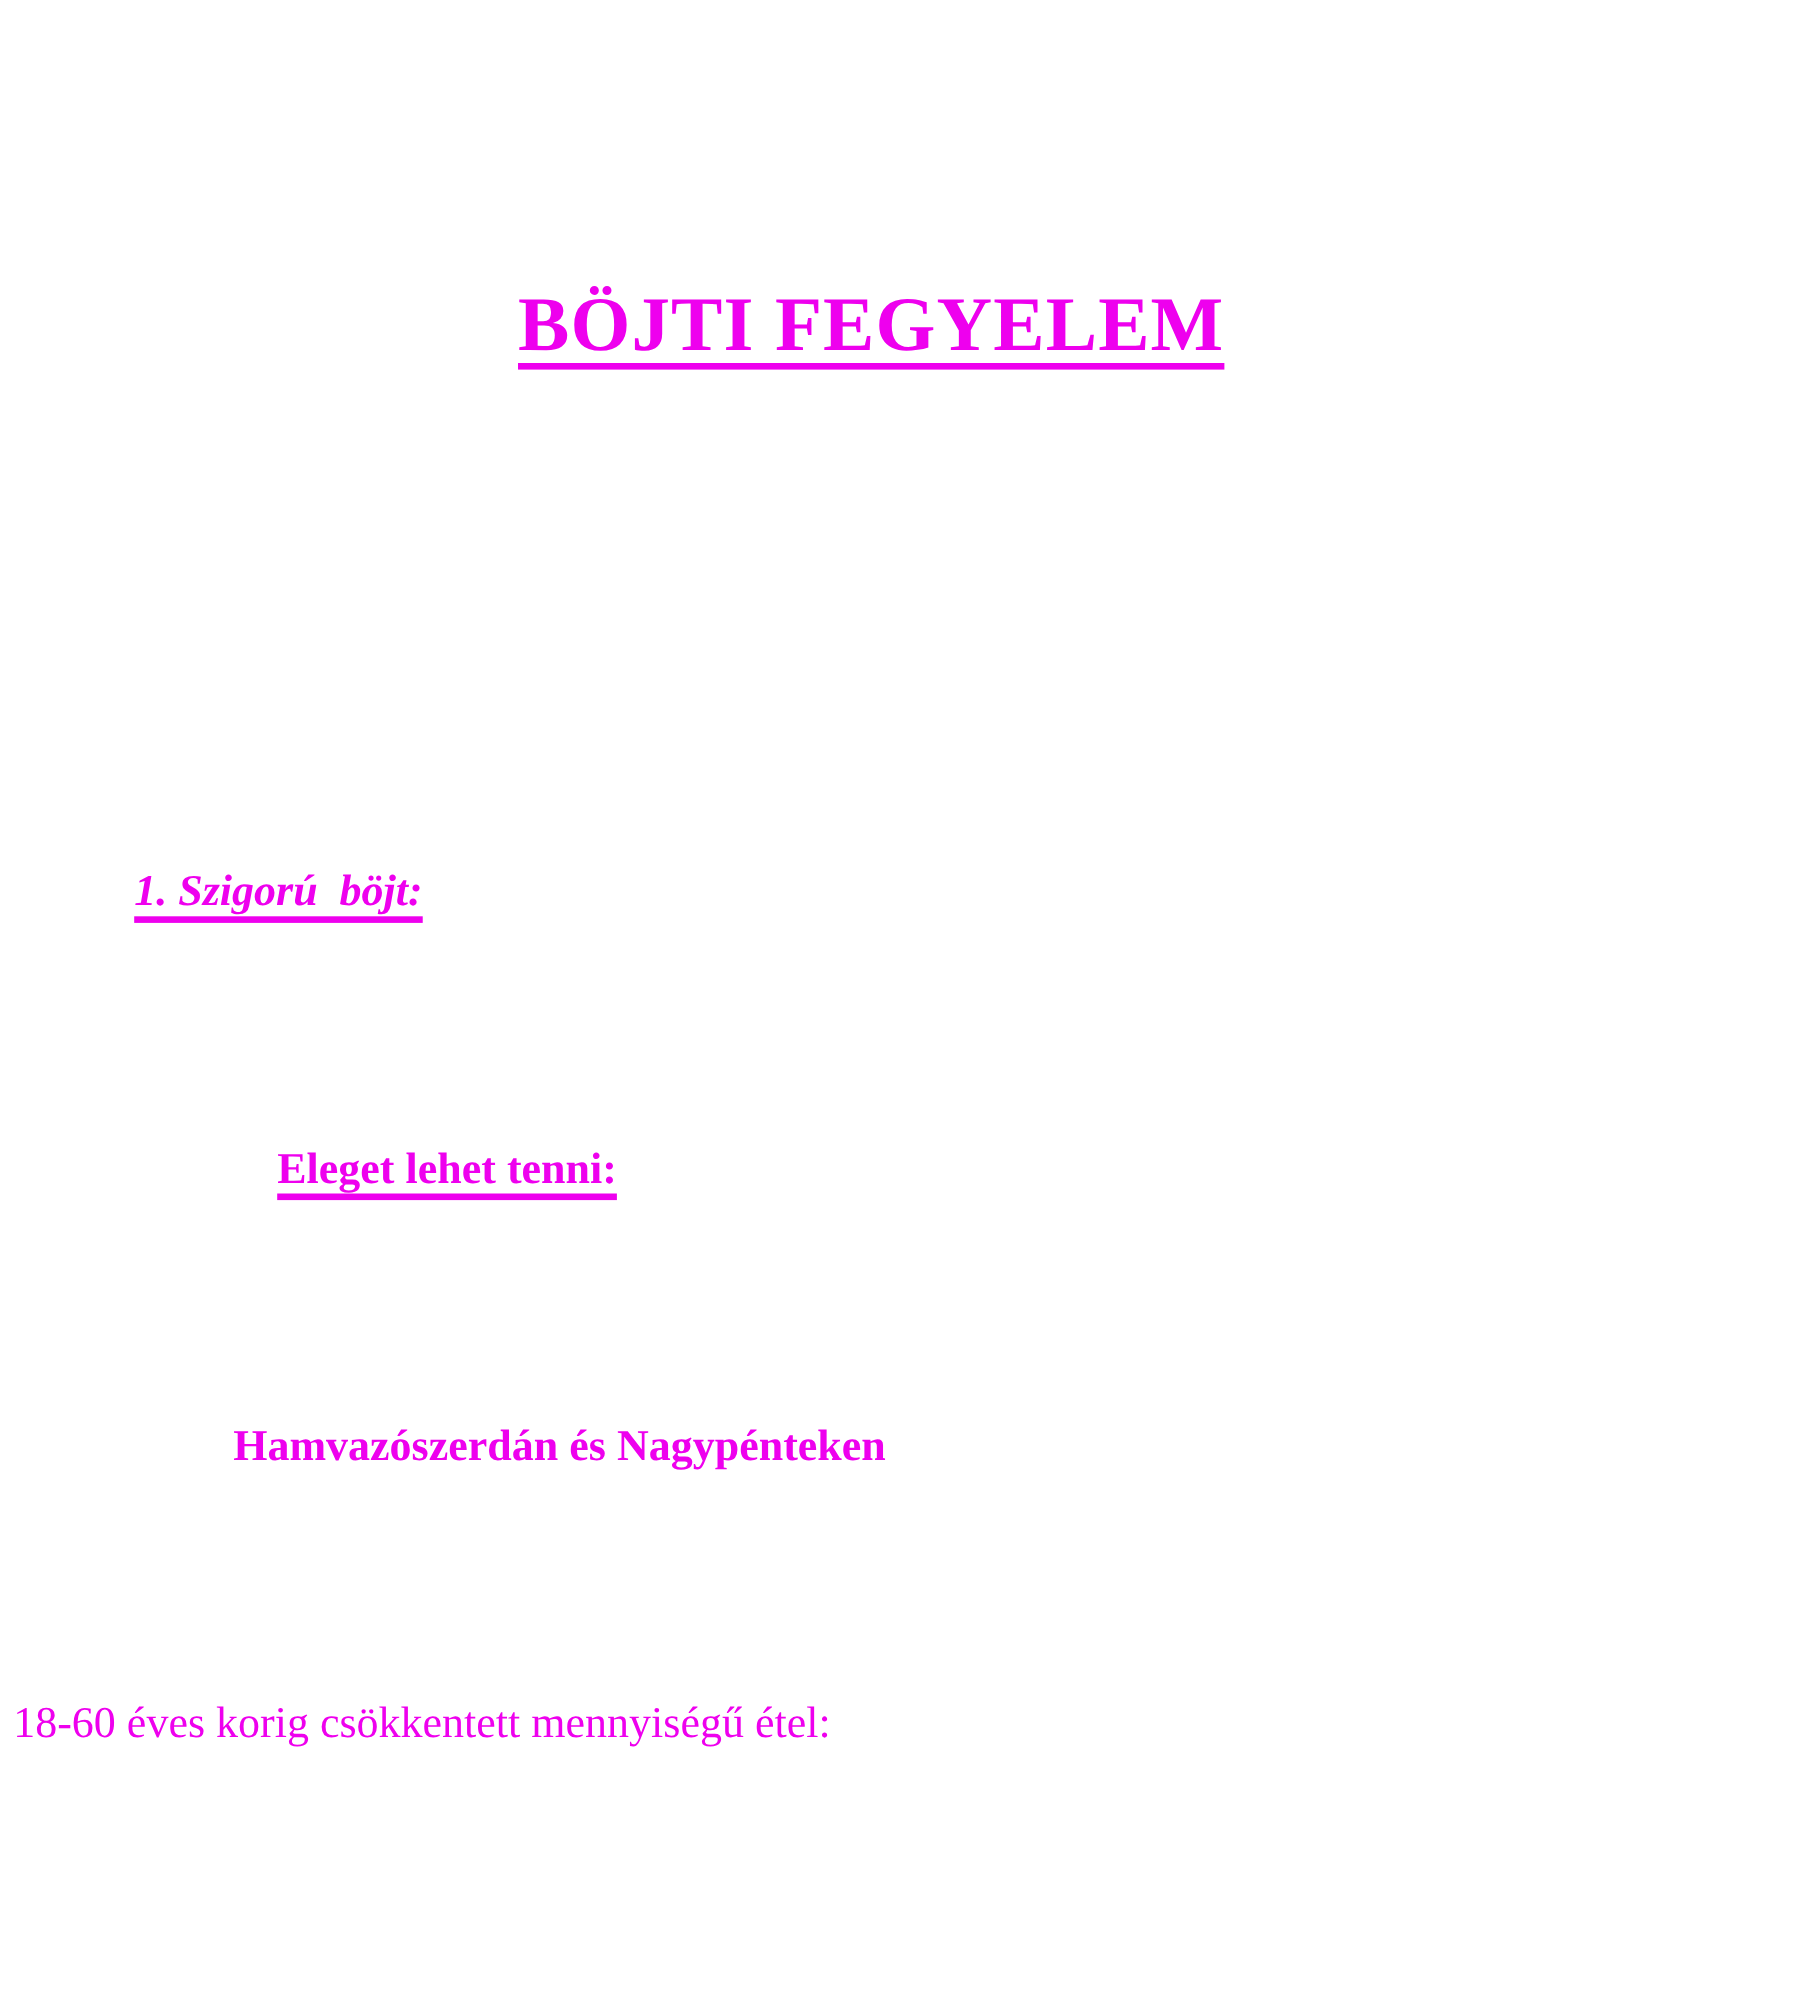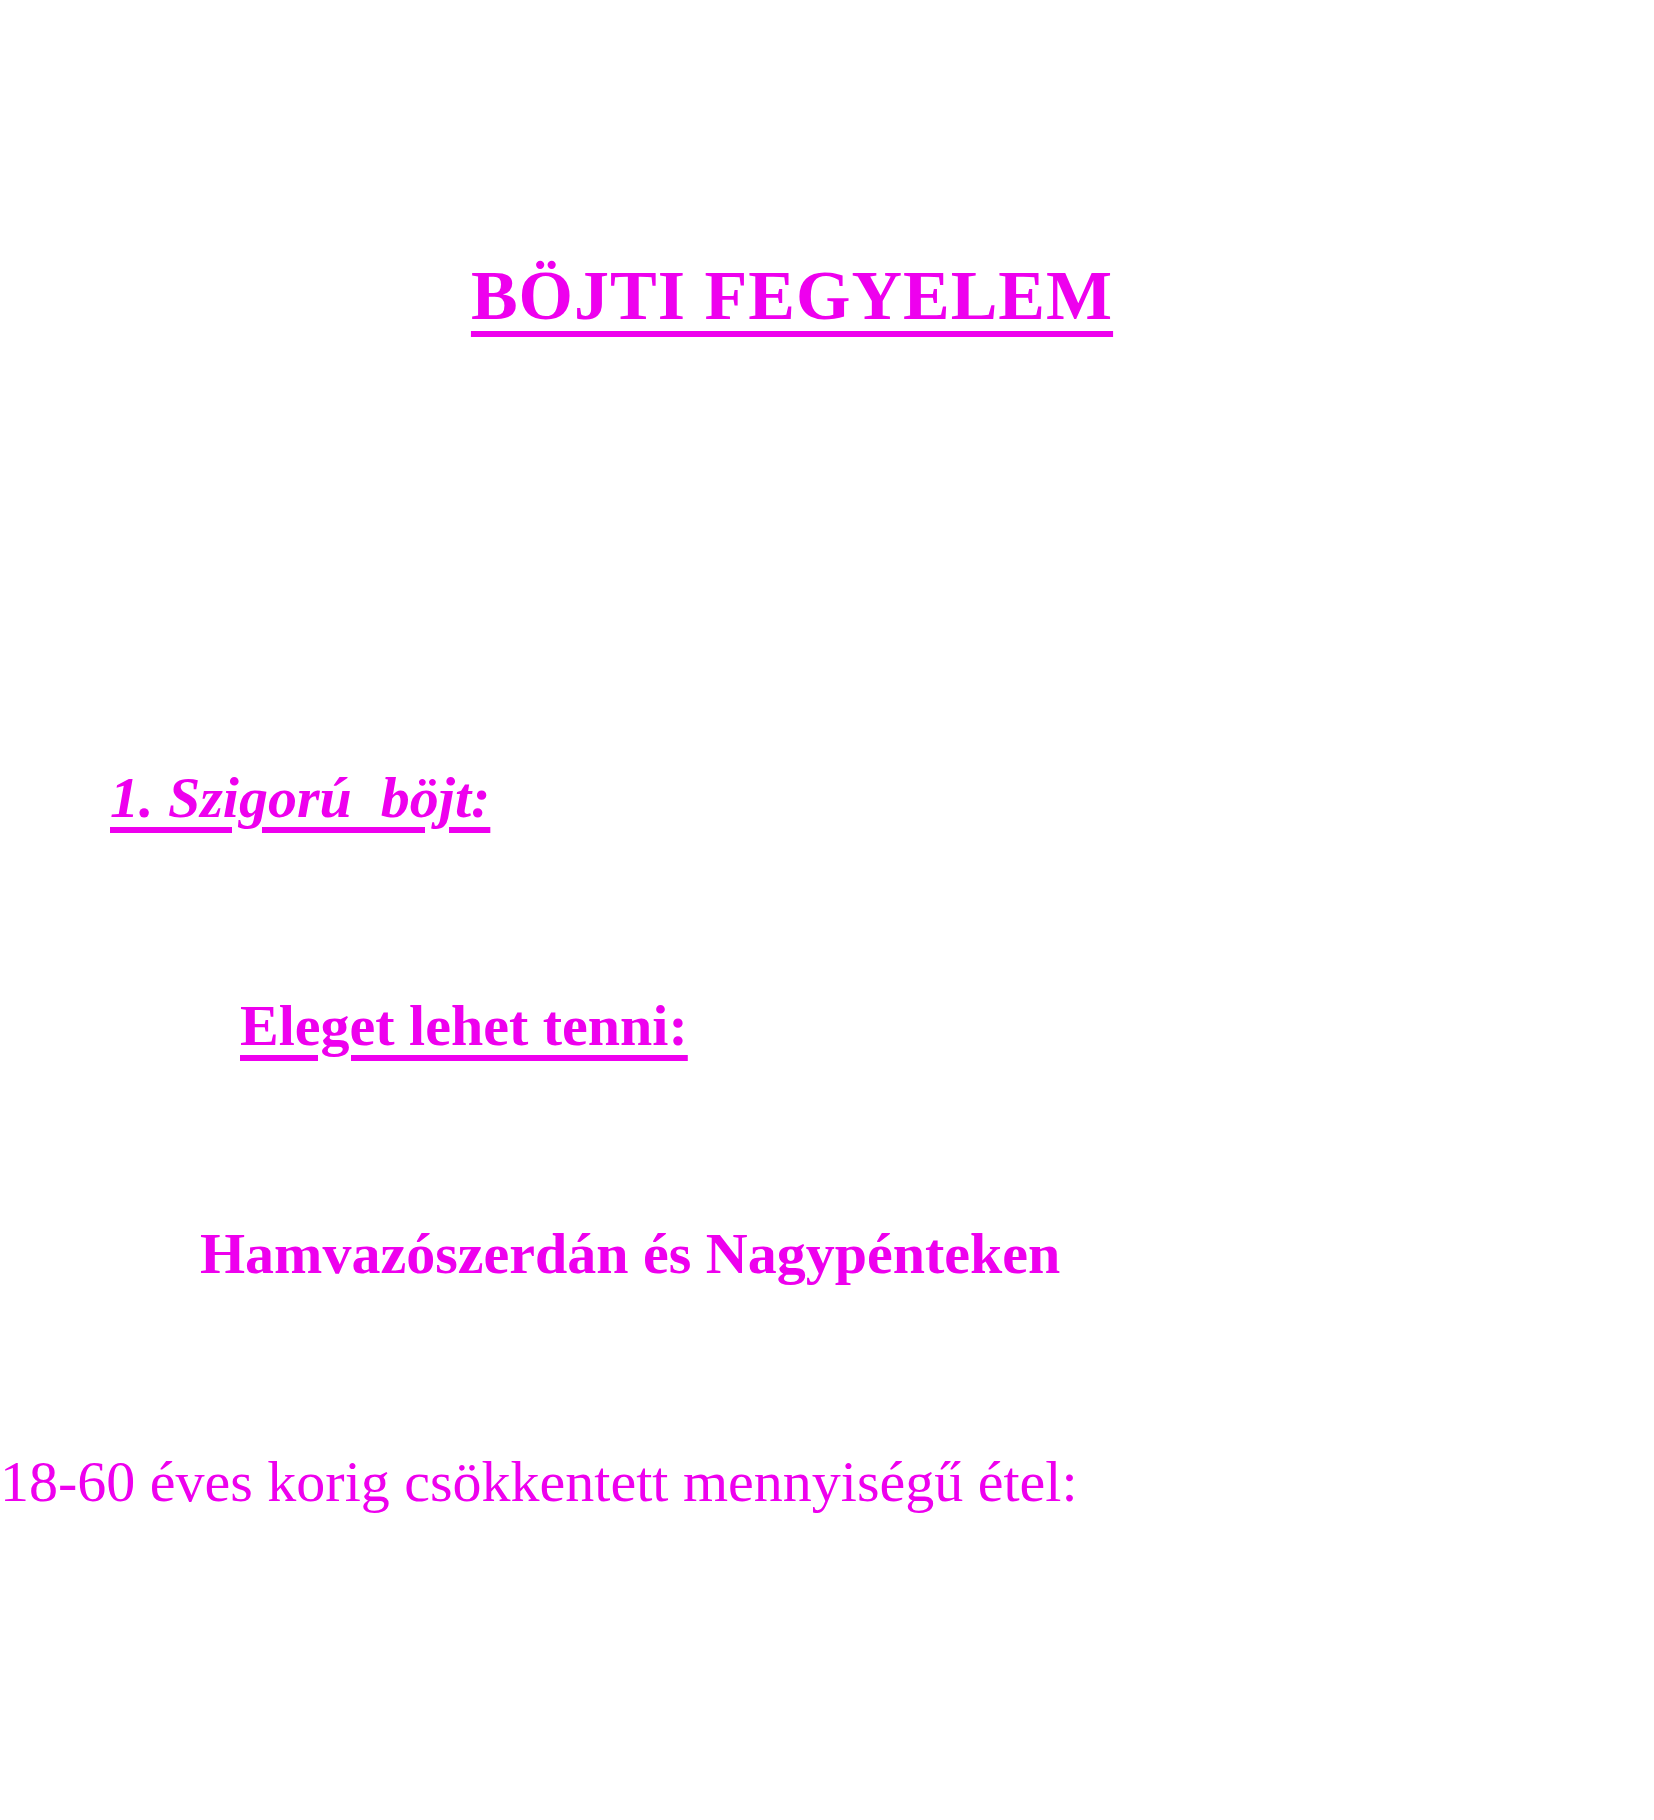--- a/index.html
+++ b/index.html
@@ -23,22 +23,22 @@
   h1.doc-title {
     margin: 0 70px 42px 0;
     text-align: center;
     font-size: 70px;
     line-height: 84px;
     font-weight: bold;
     letter-spacing: 1px;
   }
   section { display: block; }
   p {
-    margin: 0;
-    font-size: 58px;
+    margin: 12px;
+    font-size: 40px;
     line-height: 76px;
   }
   .b  { font-weight: bold; }
   .bi { font-weight: bold; font-style: italic; }
   .u {
     text-decoration: underline;
     text-decoration-thickness: 6px;
     text-underline-offset: 10px;
   }
   .u-title {

